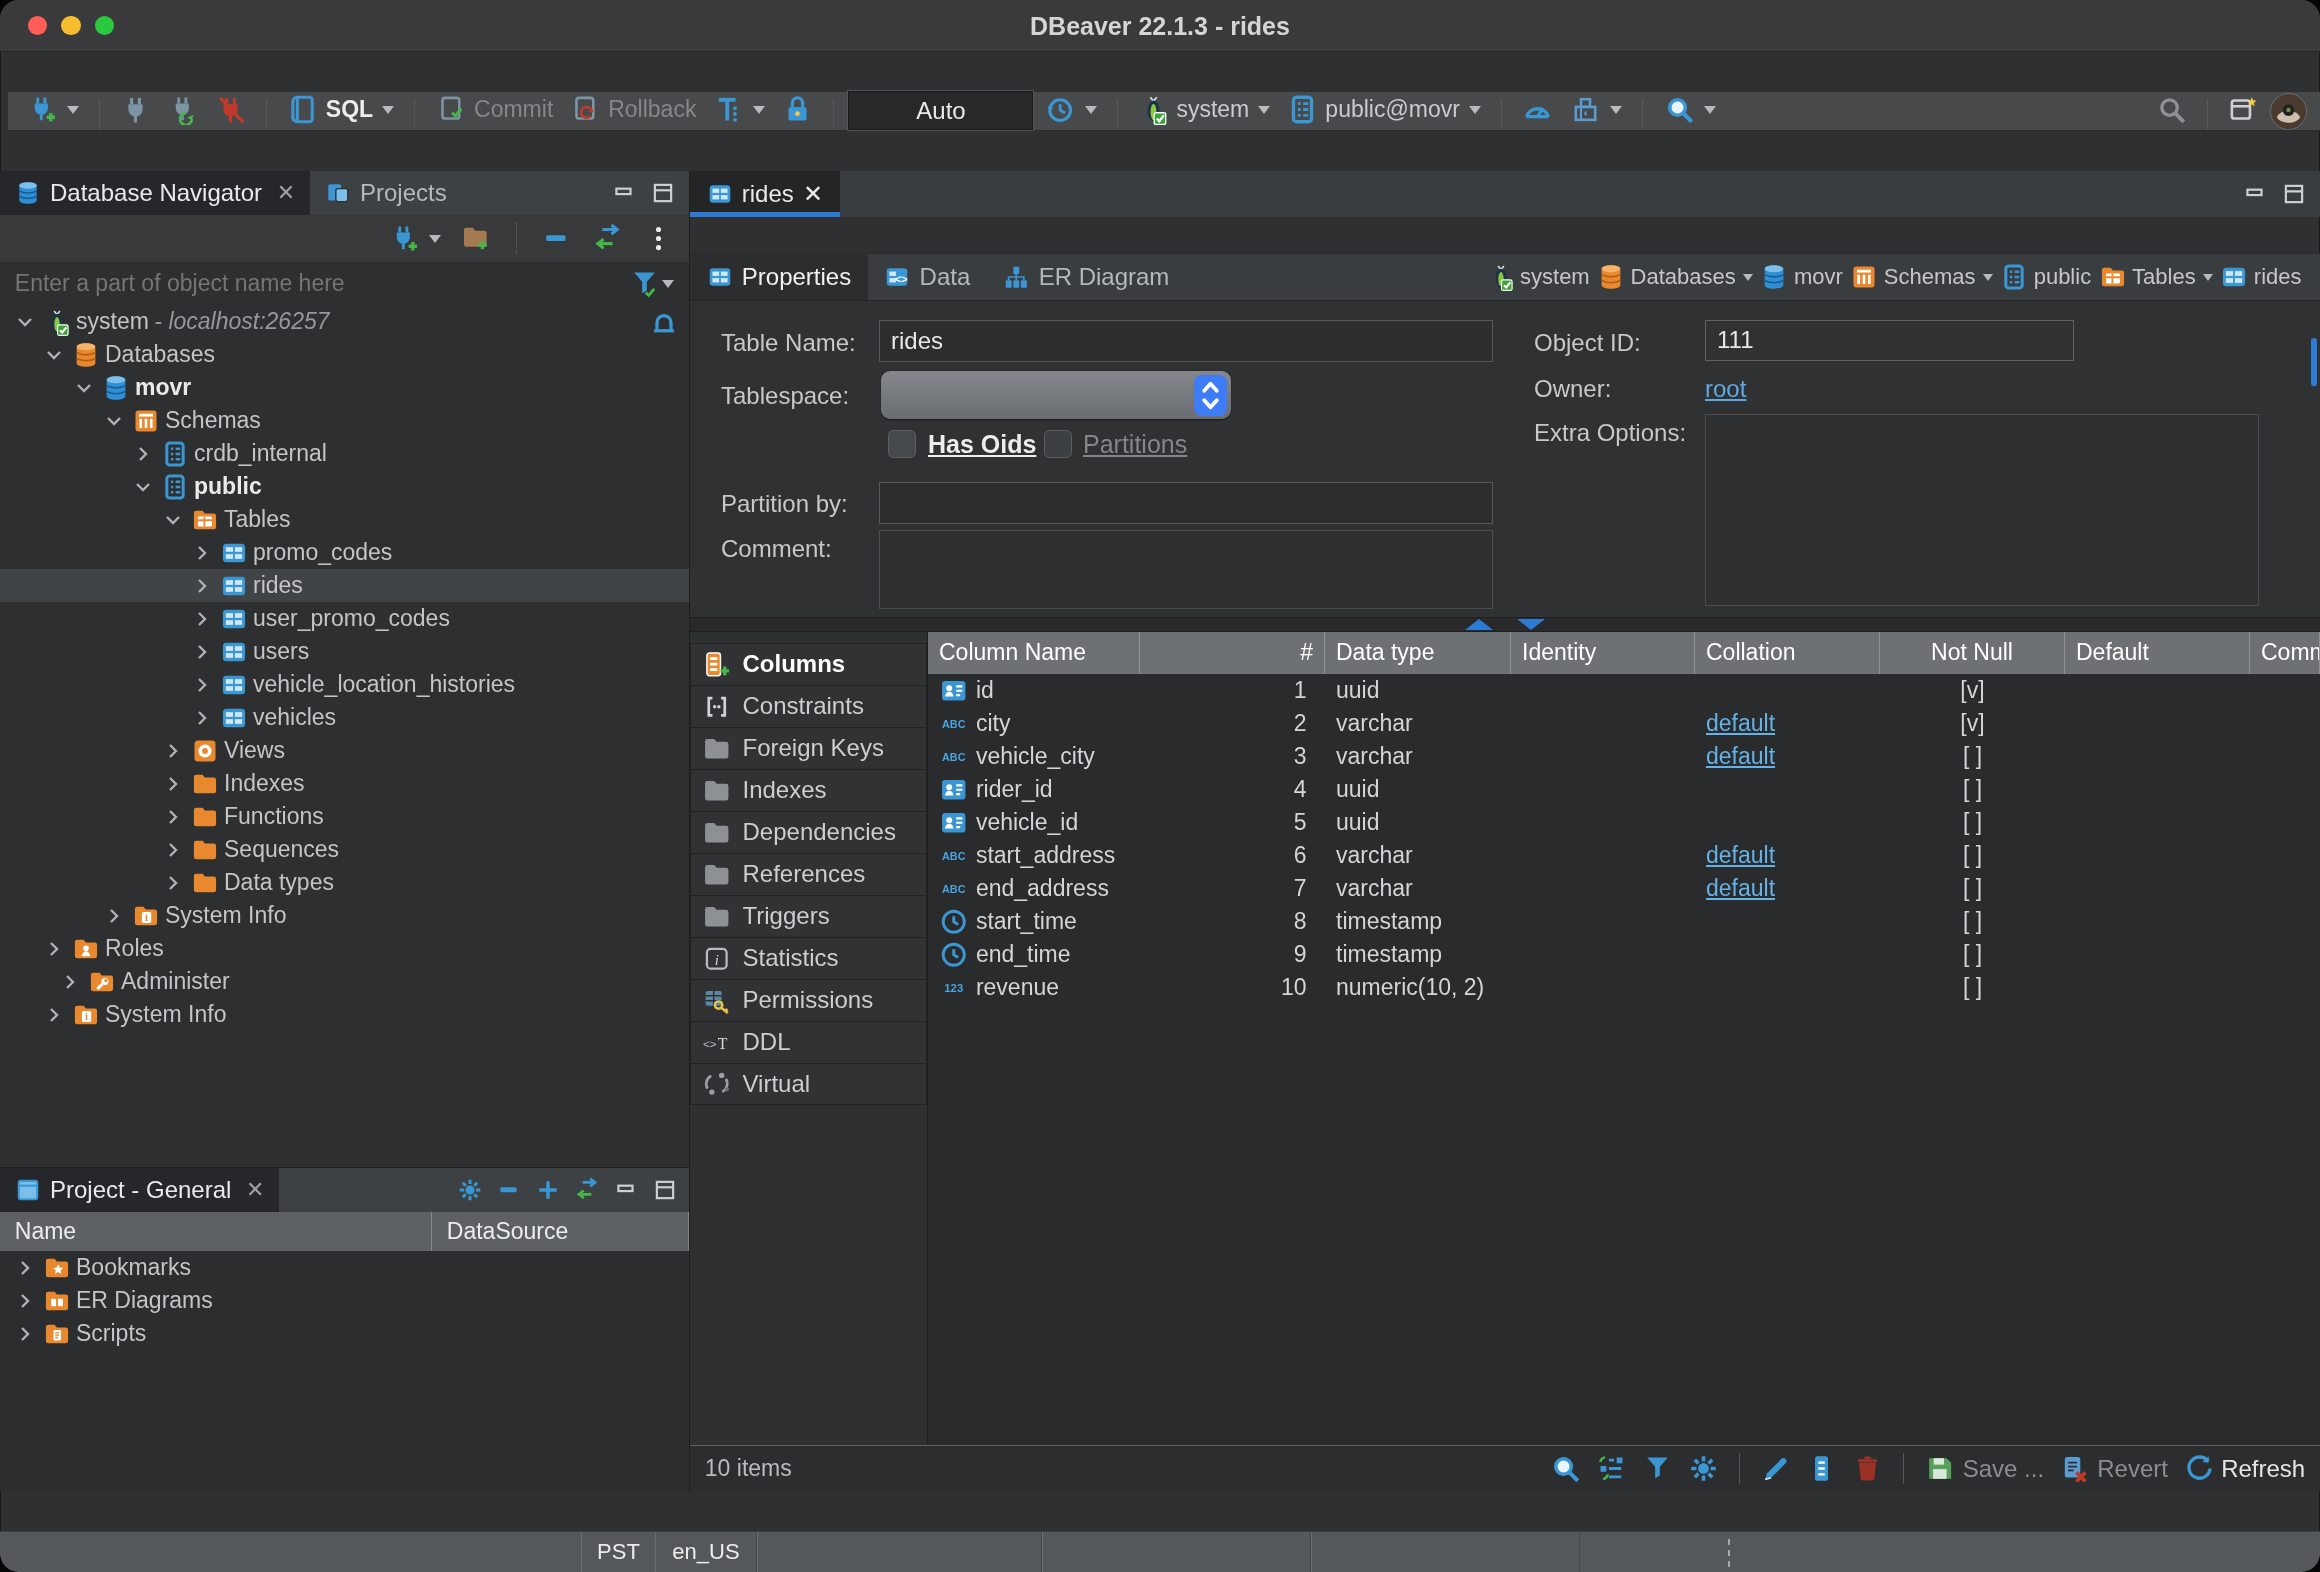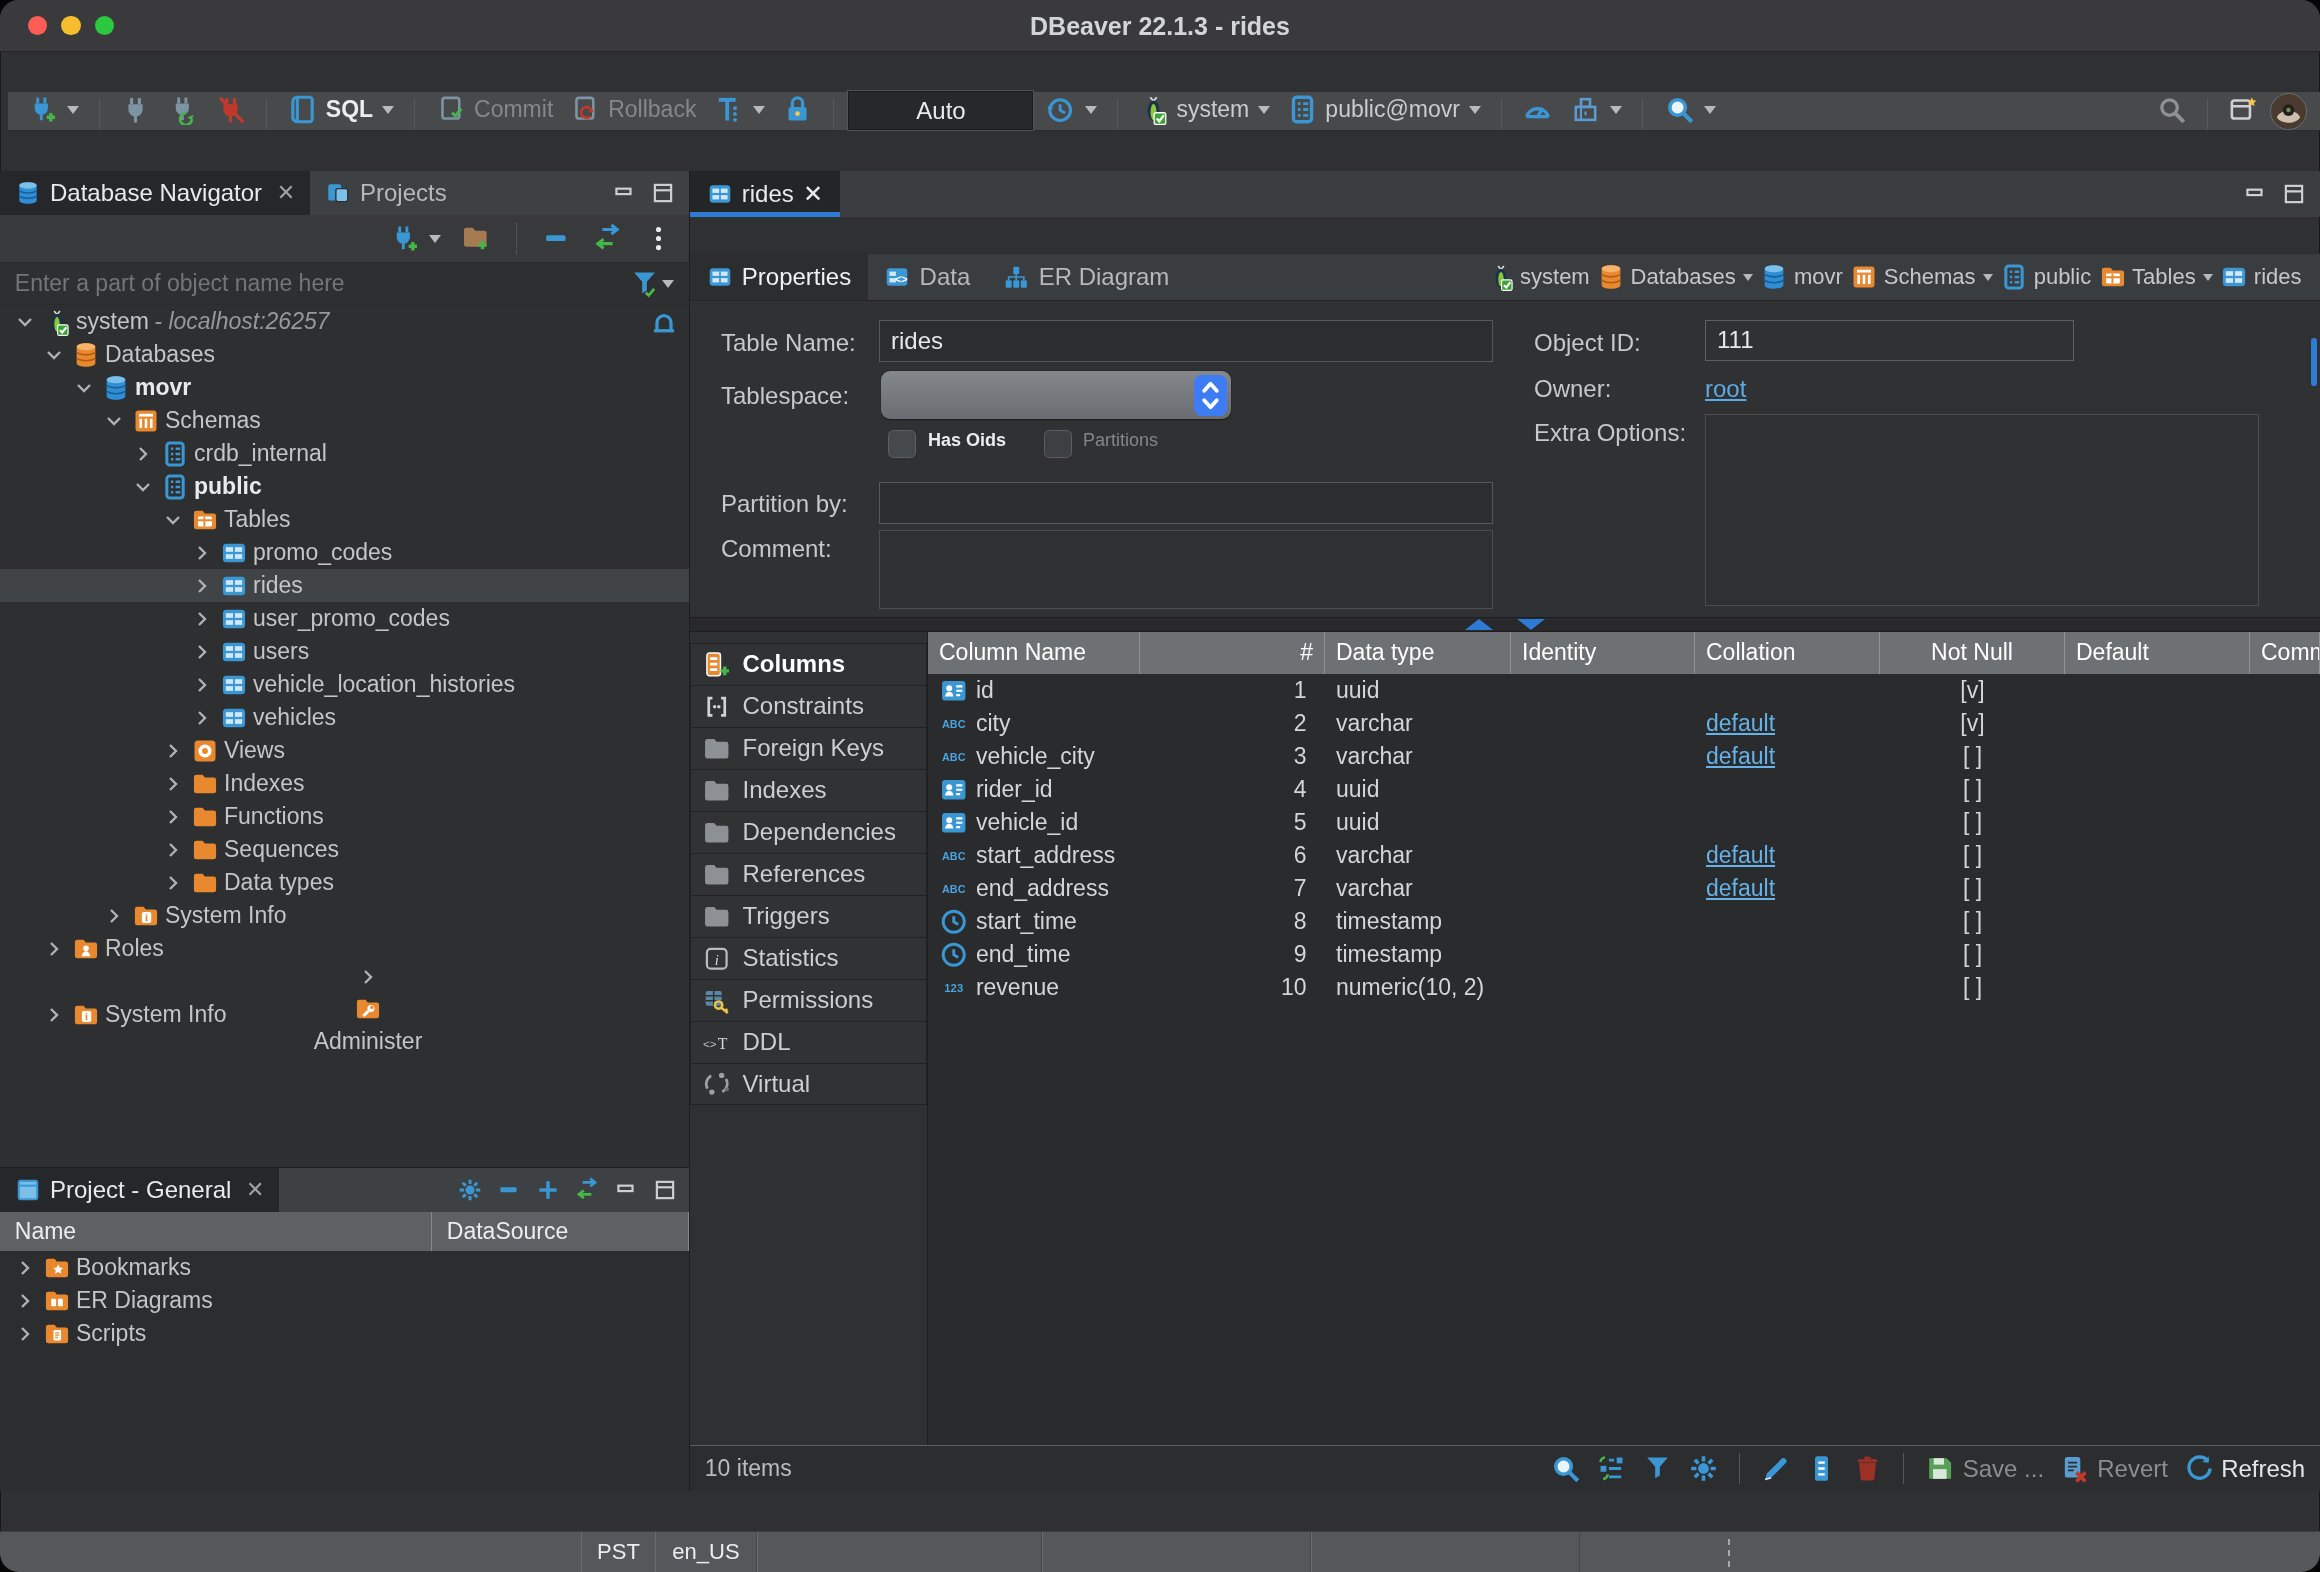--- a/index.html
+++ b/index.html
@@ -76,21 +76,21 @@
   
   .props { height:316px; background:#2f3133; position:relative; flex:0 0 auto; }
   .flabel { position:absolute; color:#c6c8ca; font-size:24px; }
   .finput { position:absolute; background:#2b2d2f; border:0.9px solid #55595c; color:#e5e7e9; font-size:24px; padding:0 11px; font-family:inherit; outline:none; }
   .fbox { position:absolute; background:#2e3032; border:0.9px solid #4a4e50; }
   .macselect { position:absolute; height:48px; border-radius:9.2px; background:linear-gradient(#84888c,#696d71); box-shadow:0 0.9px 1.8px rgba(0,0,0,.5); display:flex; align-items:center; justify-content:flex-end; padding:3.7px; }
   .stepper { width:33px; height:41px; border-radius:7.4px; background:#3d7cf5; }
   .stepper svg { width:100%; height:100%; }
   .cb { position:absolute; width:28px; height:28px; border-radius:5.5px; background:#45494b; border:0.9px solid #5c6063; }
   .cb.dim { background:#3c4042; }
-  .cblabel { position:absolute; font-size:18px; color:#eceded; font-weight:bold; }
+  .cblabel { position:absolute; font-size:25px; color:#eceded; font-weight:bold;text-decoration:underline; }
   .cblabel.dim { color:#83878a; font-weight:normal; }
   .linkval { position:absolute; color:#5fa9e2; font-size:24px; text-decoration:underline; }
   .vscroll { position:absolute; right:2.8px; top:37px; width:6.5px; height:48px; background:#2e7bd6; border-radius:2.8px; }
 
   
   .sash { height:14.8px; background:#29292b; display:flex; align-items:center; justify-content:center; gap:24px; flex:0 0 auto; border-top:0.9px solid #1d1e1f; border-bottom:0.9px solid #1d1e1f; }
   .tri-up { width:0; height:0; border-left:14.8px solid transparent; border-right:14.8px solid transparent; border-bottom:11px solid #2e7bd6; }
   .tri-dn { width:0; height:0; border-left:14.8px solid transparent; border-right:14.8px solid transparent; border-top:11px solid #2e7bd6; }
 
   
@@ -751,21 +751,21 @@
               <span class="ic">
                 <svg viewBox="0 0 24 24" xmlns="http://www.w3.org/2000/svg">
                   <path d="M2.5 6A2 2 0 014.5 4h5.4l2 2.4h7.6a2 2 0 012 2V18a2 2 0 01-2 2h-15a2 2 0 01-2-2z" fill="#e9892f"></path>
                   <circle cx="12" cy="11.3" r="2.4" fill="#ffffff"></circle>
                   <path d="M8.3 18.2c.5-2.8 2.1-4.2 3.7-4.2s3.2 1.4 3.7 4.2z" fill="#ffffff"></path>
                 </svg>
               </span>
               <span class="lbl">Roles</span>
 
             </div>
-            <div class="trow" style="padding-left: 58px; flex-direction: column;">
+            <div class="trow" style="padding-left: 58px;">
               <span class="chev">
                 <svg viewBox="0 0 24 24" xmlns="http://www.w3.org/2000/svg">
                   <path d="M9 6l6 6-6 6" stroke="#aeb2b5" stroke-width="2.4" fill="none"></path>
                 </svg>
               </span>
               <span class="ic">
                 <svg viewBox="0 0 24 24" xmlns="http://www.w3.org/2000/svg">
                   <path d="M2.5 6A2 2 0 014.5 4h5.4l2 2.4h7.6a2 2 0 012 2V18a2 2 0 01-2 2h-15a2 2 0 01-2-2z" fill="#e9892f"></path>
                   <circle cx="14.5" cy="11.5" r="3" fill="#ffffff"></circle>
                   <circle cx="15.3" cy="10.7" r="1.4" fill="#e9892f"></circle>

